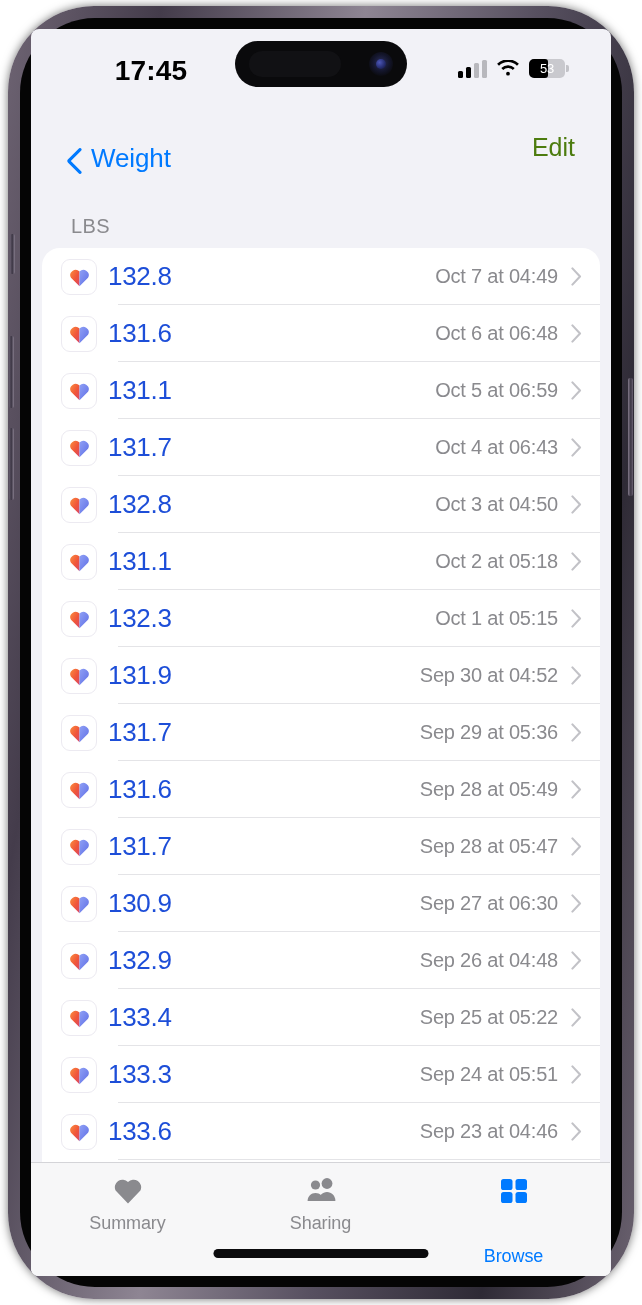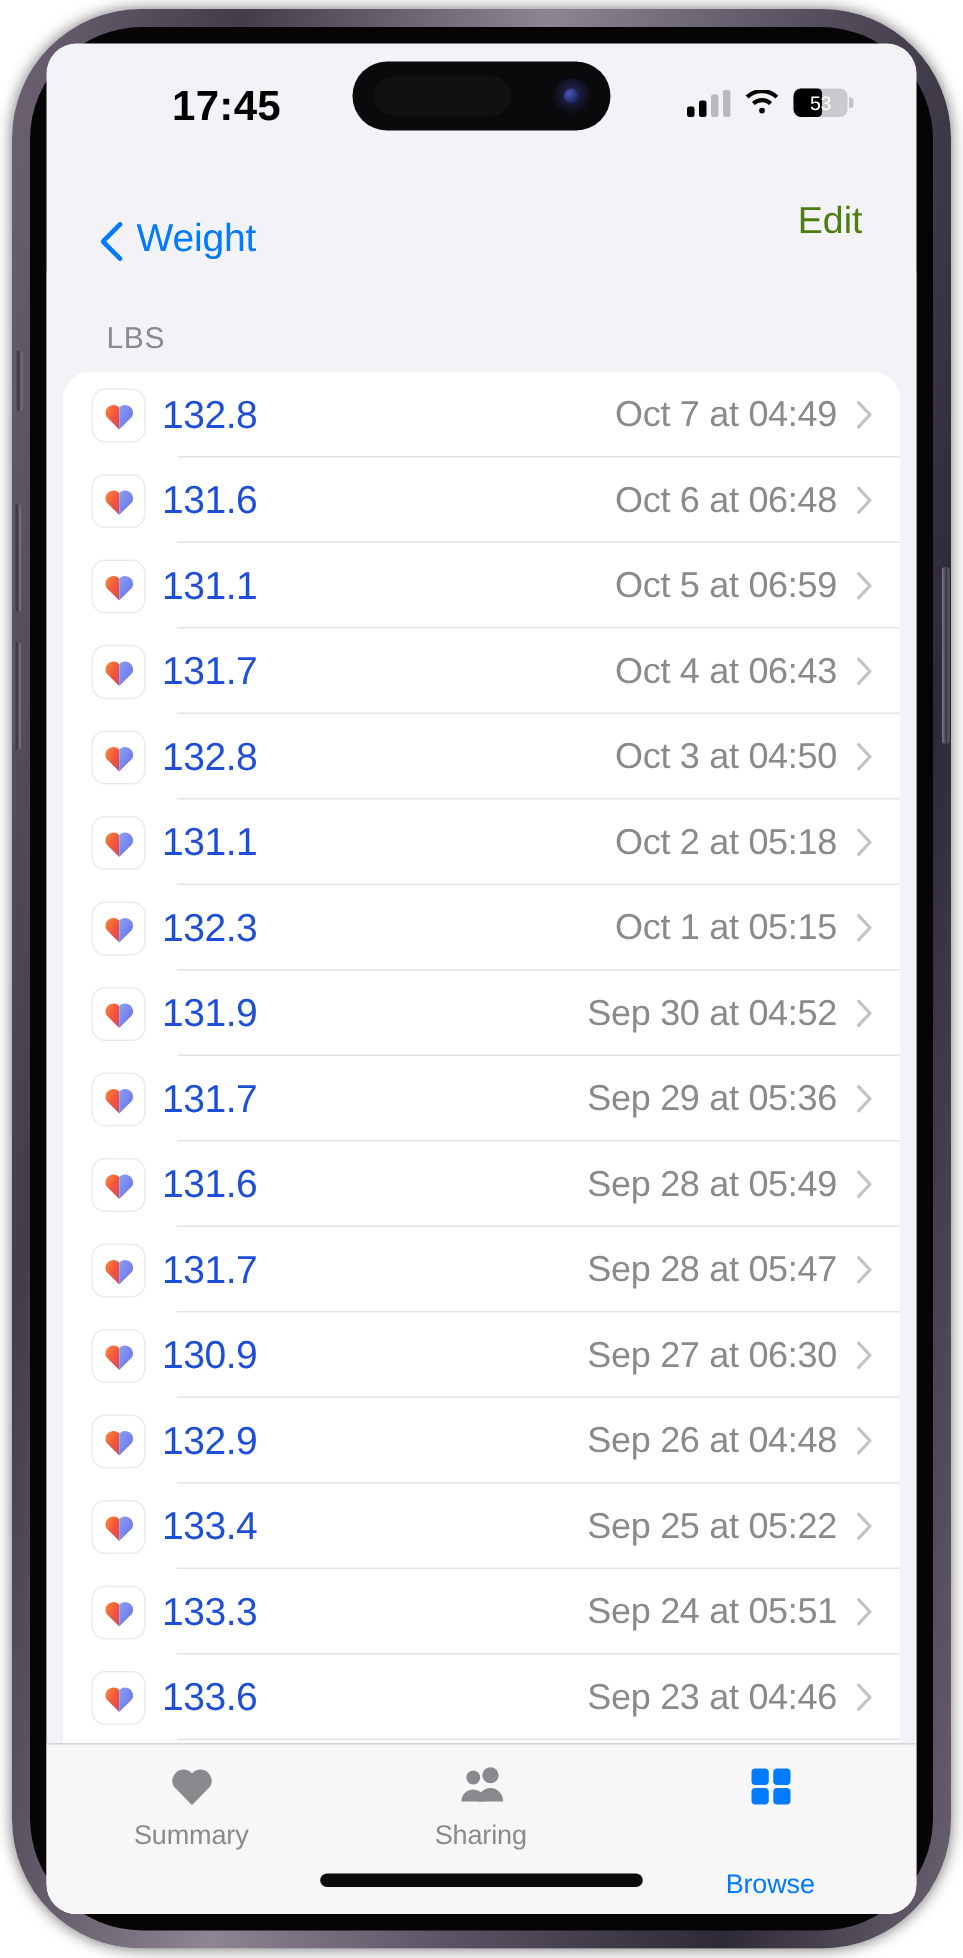--- a/index.html
+++ b/index.html
@@ -34,21 +34,21 @@
     bottom: 12px;
     border-radius: 75px;
     background: #050505;
   }
   #screen {
     position: absolute;
     left: 11px;
     top: 11px;
     right: 11px;
     bottom: 11px;
-    border-radius: 20px;
+    border-radius: 8px;
     background: #f2f2f7;
     overflow: hidden;
   }
 
   
   .side-btn {
     position: absolute;
     background: linear-gradient(90deg, #6a6172 0%, #3b3543 45%, #847b8b 100%);
     border-radius: 2px;
   }
@@ -274,21 +274,21 @@
     letter-spacing: -0.3px;
     font-weight: 400;
   }
   .row-right {
     margin-left: auto;
     display: flex;
     align-items: center;
     gap: 13px;
   }
   .row-date {
-    font-size: 24px;
+    font-size: 20px;
     color: #8a8a8e;
     letter-spacing: -0.2px;
   }
   .row-chevron { width: 11px; height: 19px; flex: none; }
 
   
   #tab-bar {
     position: absolute;
     left: 0;
     right: 1px;

